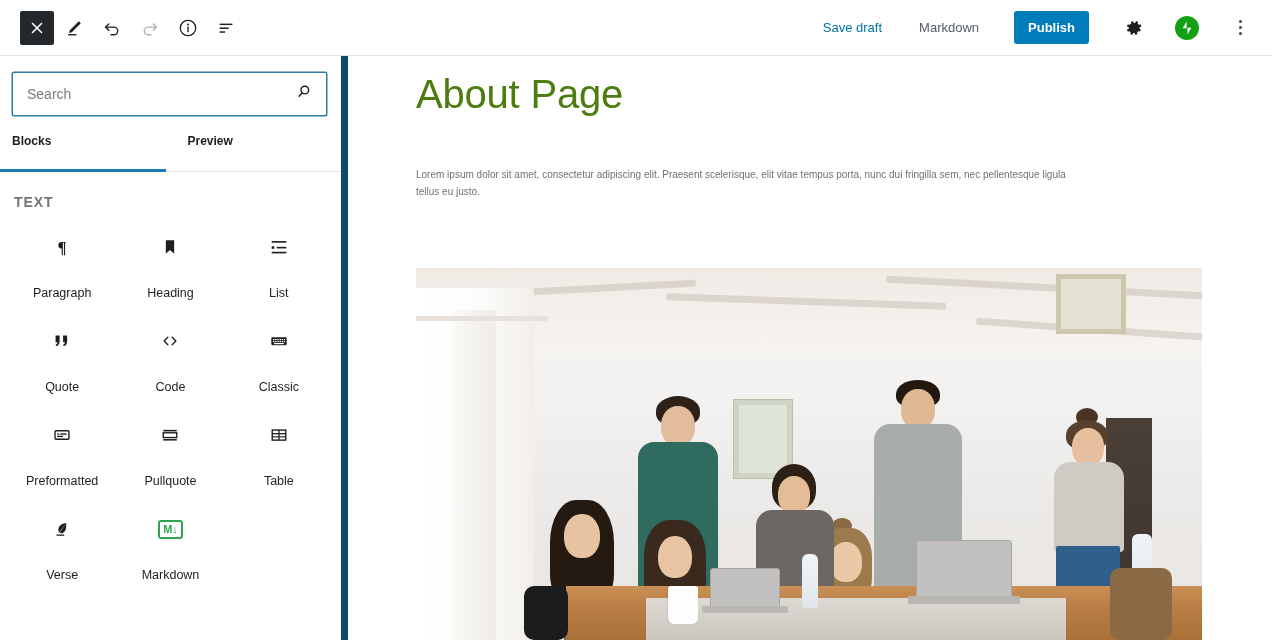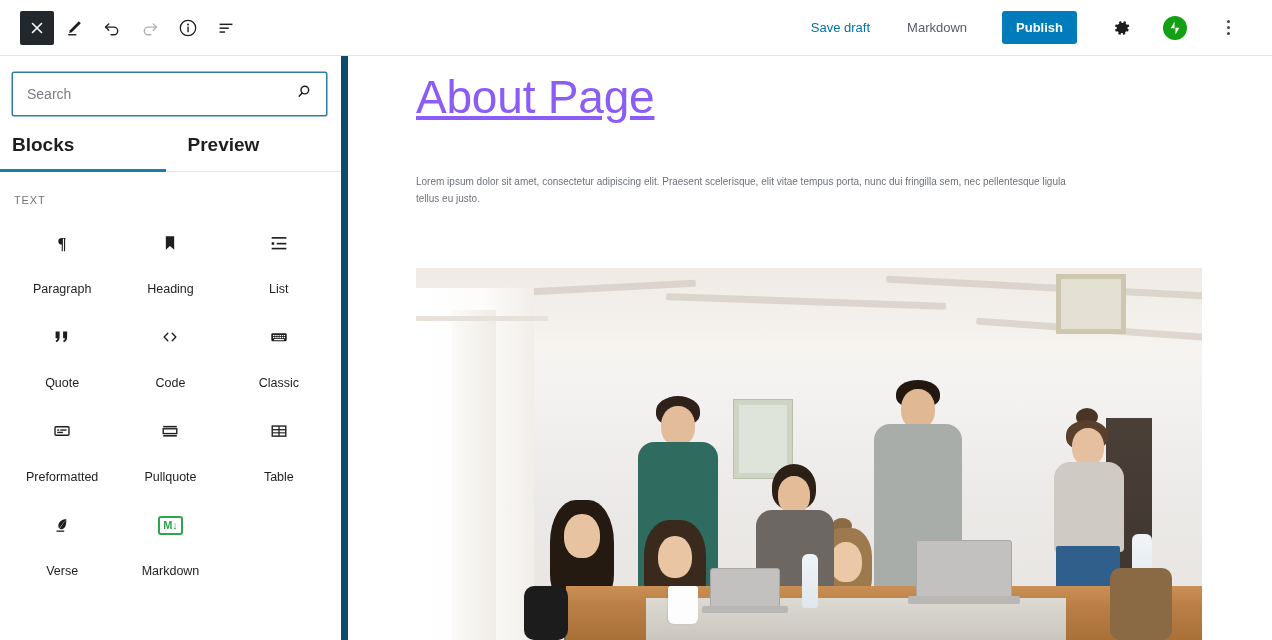--- a/index.html
+++ b/index.html
@@ -12,21 +12,21 @@
   }
   #app { position: relative; width: 1272px; height: 640px; background: #fff; }
 
   
   .topbar {
     position: absolute; top: 0; left: 0; width: 1272px; height: 56px;
     background: #fff; border-bottom: 1px solid #e2e4e7;
     display: flex; align-items: center;
   }
   .tb-left { display: flex; align-items: center; padding-left: 20px; gap: 2px; }
-  .tb-right { margin-left: auto; display: flex; align-items: center; padding-right: 26px; gap: 17px; }
+  .tb-right { margin-left: auto; display: flex; align-items: center; padding-right: 14px; gap: 17px; }
 
   .close-btn {
     width: 34px; height: 34px; background: #23282d; border-radius: 2px;
     display: flex; align-items: center; justify-content: center; cursor: pointer;
   }
   .icon-btn {
     width: 36px; height: 36px; display: flex; align-items: center; justify-content: center;
     cursor: pointer; background: transparent; border: none;
   }
   .icon-btn.disabled { opacity: .35; cursor: default; }
@@ -68,34 +68,34 @@
   .search-box input {
     border: none; outline: none; width: 100%; height: 100%;
     padding: 0 40px 0 14px; font-size: 14px; color: #32373c;
     font-family: "Liberation Sans", sans-serif; background: transparent;
   }
   .search-box input::placeholder { color: #787c82; }
   .search-ico { position: absolute; right: 12px; top: 50%; transform: translateY(-50%); }
 
   .tabs { display: flex; margin-top: 18px; border-bottom: 1px solid #e2e4e7; height: 38px; }
   .tab {
-    flex: 1; text-align: left; font-size: 19px; font-weight: bold; color: #1e1e1e;
+    flex: 1; text-align: left; font-size: 12px; font-weight: bold; color: #1e1e1e;
     cursor: pointer; position: relative; display: flex; align-items: flex-start;
     background: none; border: none; font-family: "Liberation Sans", sans-serif;
   }
   .tab-blocks { padding-left: 12px; }
   .tab-patterns { padding-left: 22px; }
   .tab.active::after {
     content: ""; position: absolute; left: 0; right: 0; bottom: -1px;
     height: 3px; background: #1b7cb0;
   }
 
   .cat-label {
-    font-size: 11px; letter-spacing: .9px; color: #757575;
-    padding: 22px 0 0 14px; text-transform: uppercase;
+    font-size: 14px; letter-spacing: .9px; color: #757575;
+    padding: 22px 0 0 14px; text-transform: uppercase; font-weight: bold;
   }
   .block-grid {
     display: grid; grid-template-columns: repeat(3, 1fr);
     padding: 6px 8px 0 8px;
   }
   .block-item {
     display: flex; flex-direction: column; align-items: center; justify-content: flex-start;
     padding: 16px 4px 10px 4px; cursor: pointer; background: none; border: none;
     font-family: "Liberation Sans", sans-serif;
   }
@@ -110,22 +110,22 @@
     padding: 2px 3px; display: inline-flex; align-items: center; gap: 0px;
     font-family: "Liberation Sans", sans-serif;
   }
 
   
   .canvas {
     position: absolute; top: 56px; left: 349px; width: 923px; height: 584px;
     background: #fff; overflow: hidden;
   }
   .post-title {
-    font-size: 46px; font-weight: 300; color: #8b5cf6; letter-spacing: -0.2px;
-    padding: 14px 0 0 67px; line-height: 1.2; text-decoration: underline;
+    font-size: 40px; font-weight: 300; color: #4d7c0f; letter-spacing: -0.2px;
+    padding: 14px 0 0 67px; line-height: 1.2;
   }
   .post-para {
     font-size: 10px; line-height: 1.72; color: #6d7278;
     padding: 48px 72px 0 67px; max-width: 800px;
   }
 
   
   .photo {
     position: absolute; left: 67px; top: 212px; width: 786px; height: 372px;
     overflow: hidden; background: #f2f0ee;

